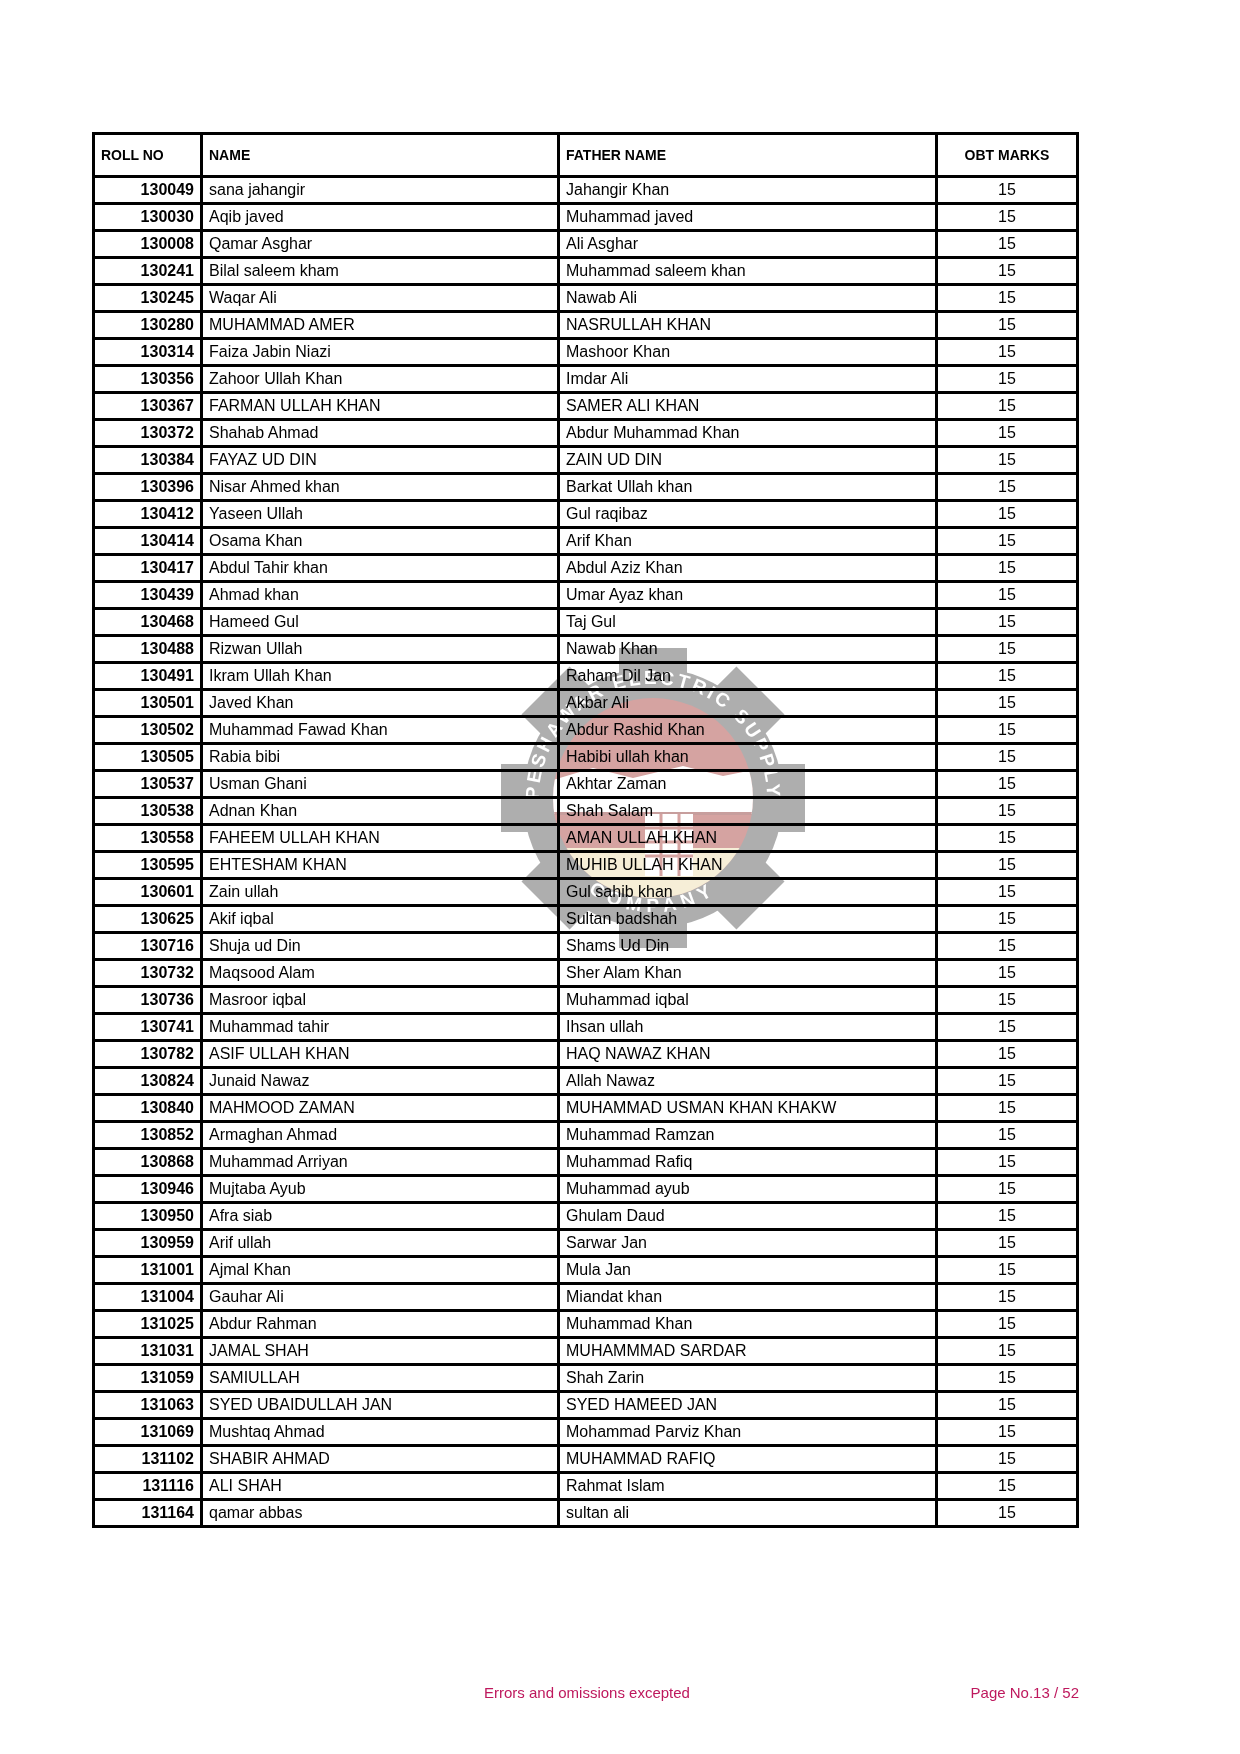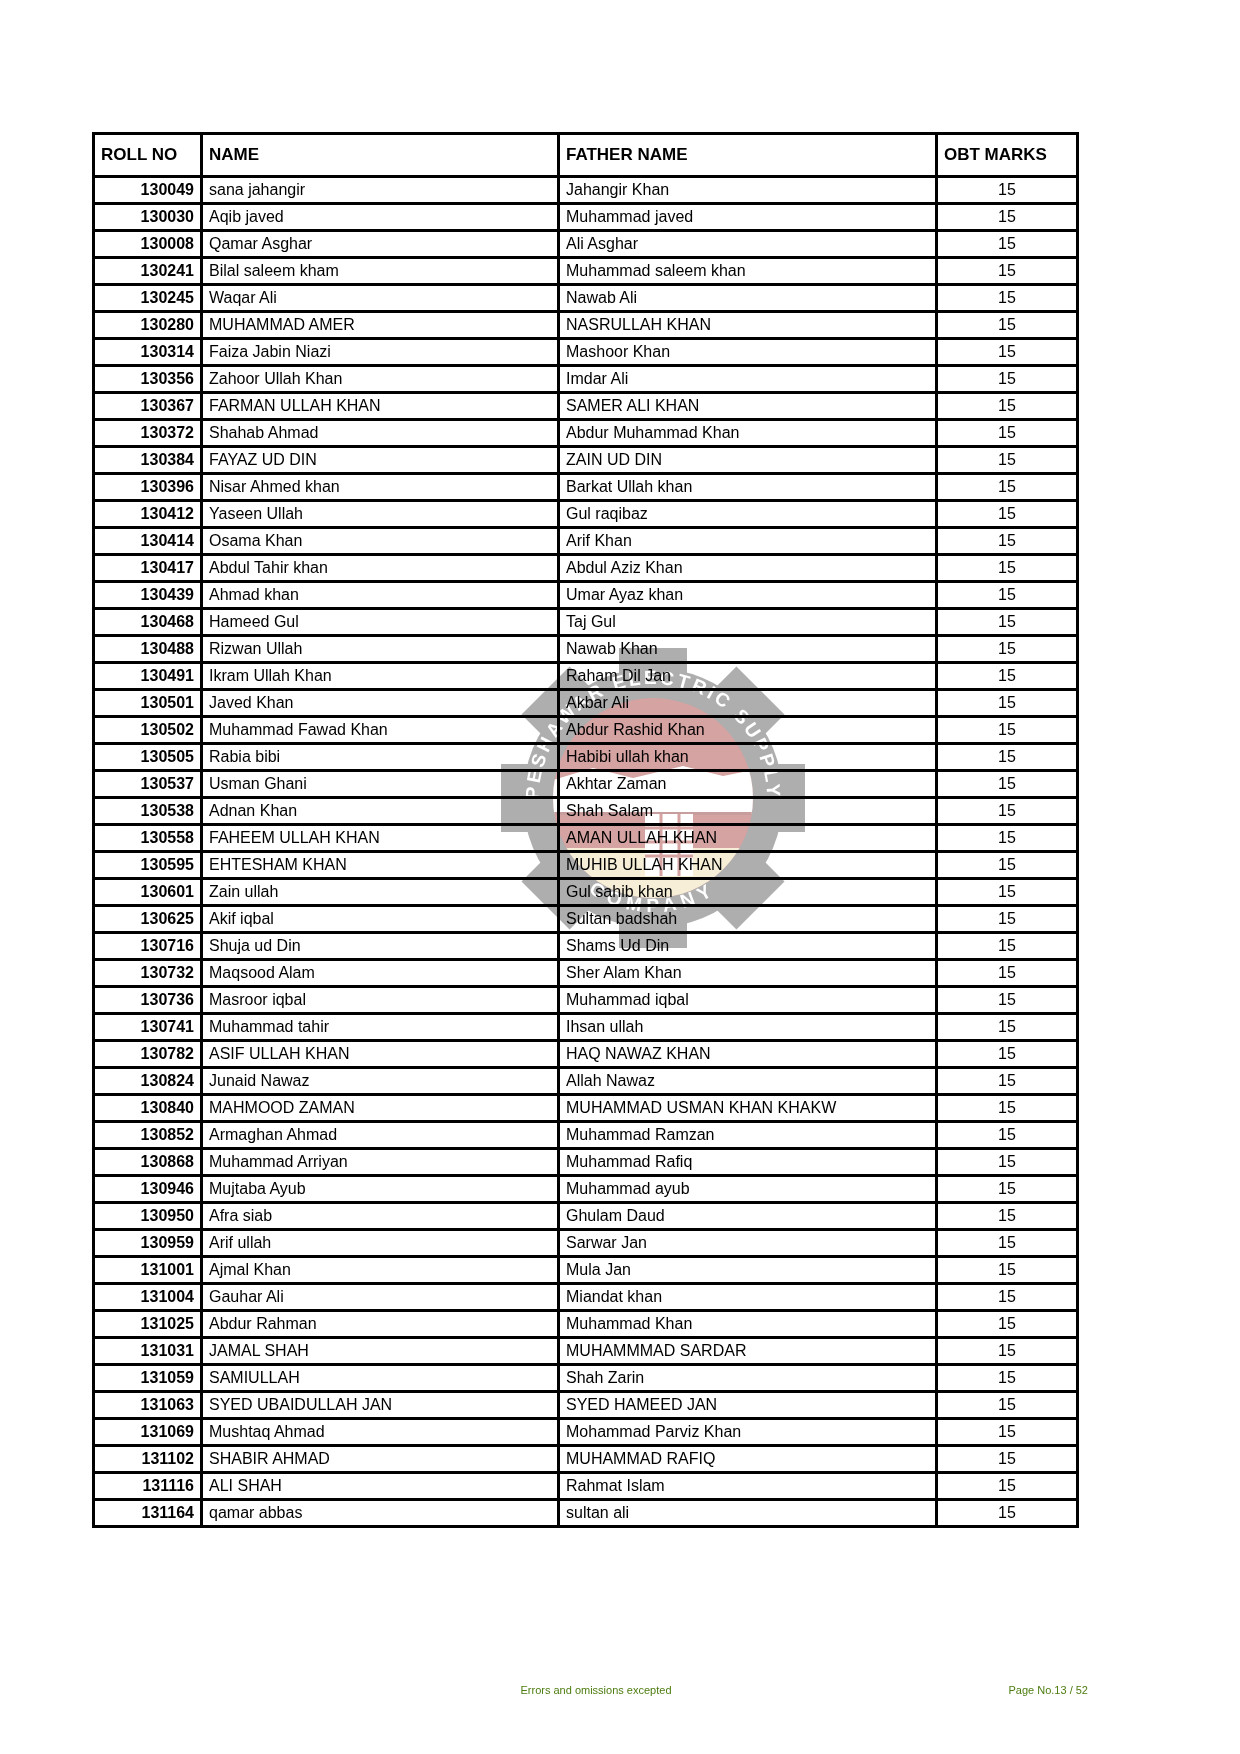--- a/index.html
+++ b/index.html
@@ -32,43 +32,43 @@
   table.results th, table.results td{
     border:3px solid #000;
     padding:0 6px;
     color:#000;
     overflow:hidden;
     white-space:nowrap;
     background:transparent;
   }
   table.results th{
     height:40px;
-    font-size:17px;
+    font-size:14px;
     font-weight:bold;
     text-align:left;
     vertical-align:middle;
   }
-  table.results th.marks{}
+  table.results th.marks{text-align:center;}
   table.results td{
     height:24px;
     line-height:24px;
     font-size:16px;
     vertical-align:middle;
   }
   td.roll{font-weight:bold;text-align:right;padding-right:10px;}
   td.name, td.father{text-align:left;}
   td.marks{text-align:center;}
   .footer{
     position:absolute;
-    left:104px;top:1684px;
+    left:95px;top:1684px;
     width:984px;
     height:24px;
     z-index:1;
-    font-size:11px;
-    color:#4d7c0f;
+    font-size:15px;
+    color:#be185d;
   }
   .footer .note{
     position:absolute;left:0;right:0;
     text-align:center;
   }
   .footer .pageno{
     position:absolute;right:0;
     text-align:left;
   }
 </style>

